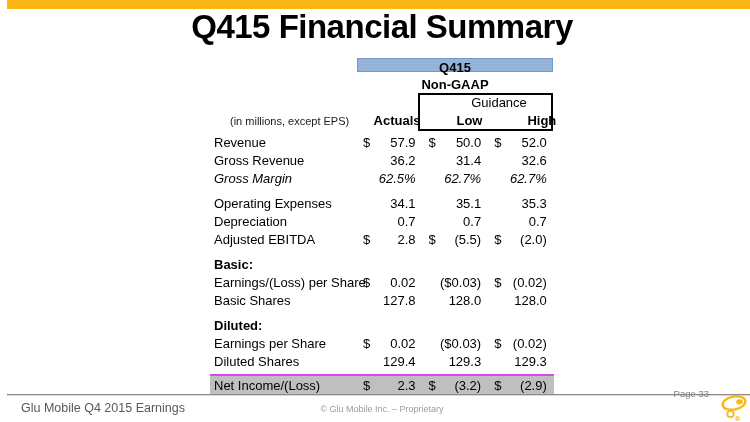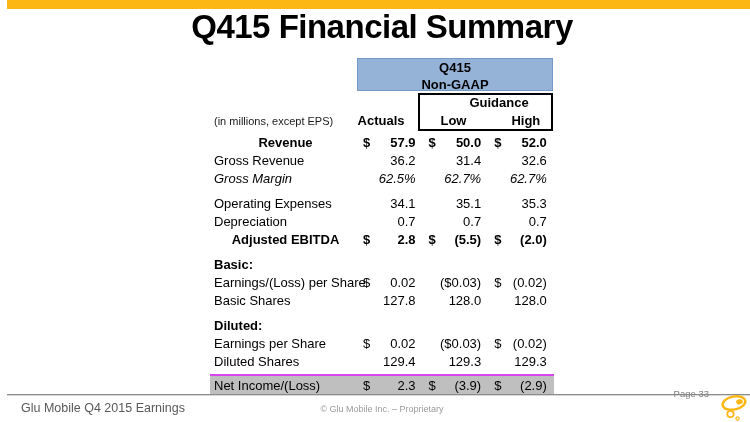--- a/index.html
+++ b/index.html
@@ -2,39 +2,39 @@
 <html style="--accent: #FDB714; --hblue: #95B3D7; --hblueb: #7399C6; --totalbg: #BFBFBF;"><head>
 <meta charset="utf-8">
 <style>
   html,body{margin:0;padding:0;background:#fff;}
   .slide{position:relative;width:750px;height:422px;background:#fff;overflow:hidden;
          font-family:"Liberation Sans",sans-serif;color:#000;margin-left:7px;}
   .topbar{position:absolute;left:0;top:0;width:750px;height:9px;background:var(--accent,#FDB714);}
   .title{position:absolute;left:0;top:8px;width:750px;text-align:center;
          font-size:33px;font-weight:700;letter-spacing:-0.5px;color:#000;}
   .fin-table{position:absolute;left:203px;top:56px;width:344px;height:340px;font-size:13px;}
-  .band{position:absolute;left:147px;top:2px;width:196px;height:33px;line-height:18px;
+  .band{position:absolute;left:147px;top:2px;width:196px;height:14px;line-height:18px;
         background:var(--hblue,#95B3D7);border:1px solid var(--hblueb,#7399C6);
         box-sizing:border-box;text-align:center;font-weight:700;font-size:13px;}
   .nongaap{position:absolute;left:147px;top:21px;width:196px;height:16px;line-height:16px;
         text-align:center;font-weight:700;font-size:13px;}
   .gbox{position:absolute;left:208px;top:37px;width:135px;height:38px;
         border:2px solid #000;box-sizing:border-box;pointer-events:none;}
   .gtitle{position:absolute;left:208px;top:38px;width:162px;height:18px;line-height:18px;
-        text-align:center;font-weight:700;}
-  .hdr-row{position:absolute;left:0;top:56px;width:344px;height:18px;line-height:18px;display:flex;gap:16px;}
+        text-align:center;font-weight:400;}
+  .hdr-row{position:absolute;left:16px;top:56px;width:344px;height:18px;line-height:18px;display:flex;gap:16px;}
   .hdr-note{width:147px;font-size:11px;color:#1a1a1a;padding-left:4px;box-sizing:border-box;}
   .hdr-col{width:65.6px;text-align:center;font-weight:700;}
   .rows{position:absolute;left:0;top:78px;width:344px;}
   .trow{display:flex;height:18px;line-height:18px;}
   .trow .lbl{width:147px;padding-left:4px;box-sizing:border-box;white-space:nowrap;}
   .cell{width:65.6px;display:flex;justify-content:space-between;box-sizing:border-box;
         padding-left:6px;padding-right:7px;}
   .cell .val{margin-left:auto;}
-  .trow.bold{font-weight:700;text-align:center;}
+  .trow.bold{font-weight:400;}
   .trow.italic{font-style:italic;}
   .trow.section{font-weight:700;}
   .trow.total{background:var(--totalbg,#BFBFBF);border-top:2px solid #d946ef;height:19px;line-height:19px;}
   .spacer{height:7px;}
   .spacer.last{height:3px;}
   .footer-line{position:absolute;left:0;top:394px;width:750px;height:0;
         border-top:1px solid #8c8c8c;box-shadow:0 1px 0 #d9d9d9;}
   .footer-left{position:absolute;left:14px;top:401px;font-size:12.5px;color:#595959;}
   .footer-center{position:absolute;left:0;top:404px;width:750px;text-align:center;
         font-size:9px;color:#9b9b9b;}
@@ -221,21 +221,21 @@
         </div>
         <div class="spacer last"></div>
         <div class="trow total">
           <span class="lbl">Net Income/(Loss)</span>
           <span class="cell">
             <span class="dollar">$</span>
             <span class="val">2.3</span>
           </span>
           <span class="cell">
             <span class="dollar">$</span>
-            <span class="val">(3.9)</span>
+            <span class="val">(3.2)</span>
           </span>
           <span class="cell">
             <span class="dollar">$</span>
             <span class="val">(2.9)</span>
           </span>
         </div>
       </div>
   </div>
 
   <div class="footer-line"></div>

